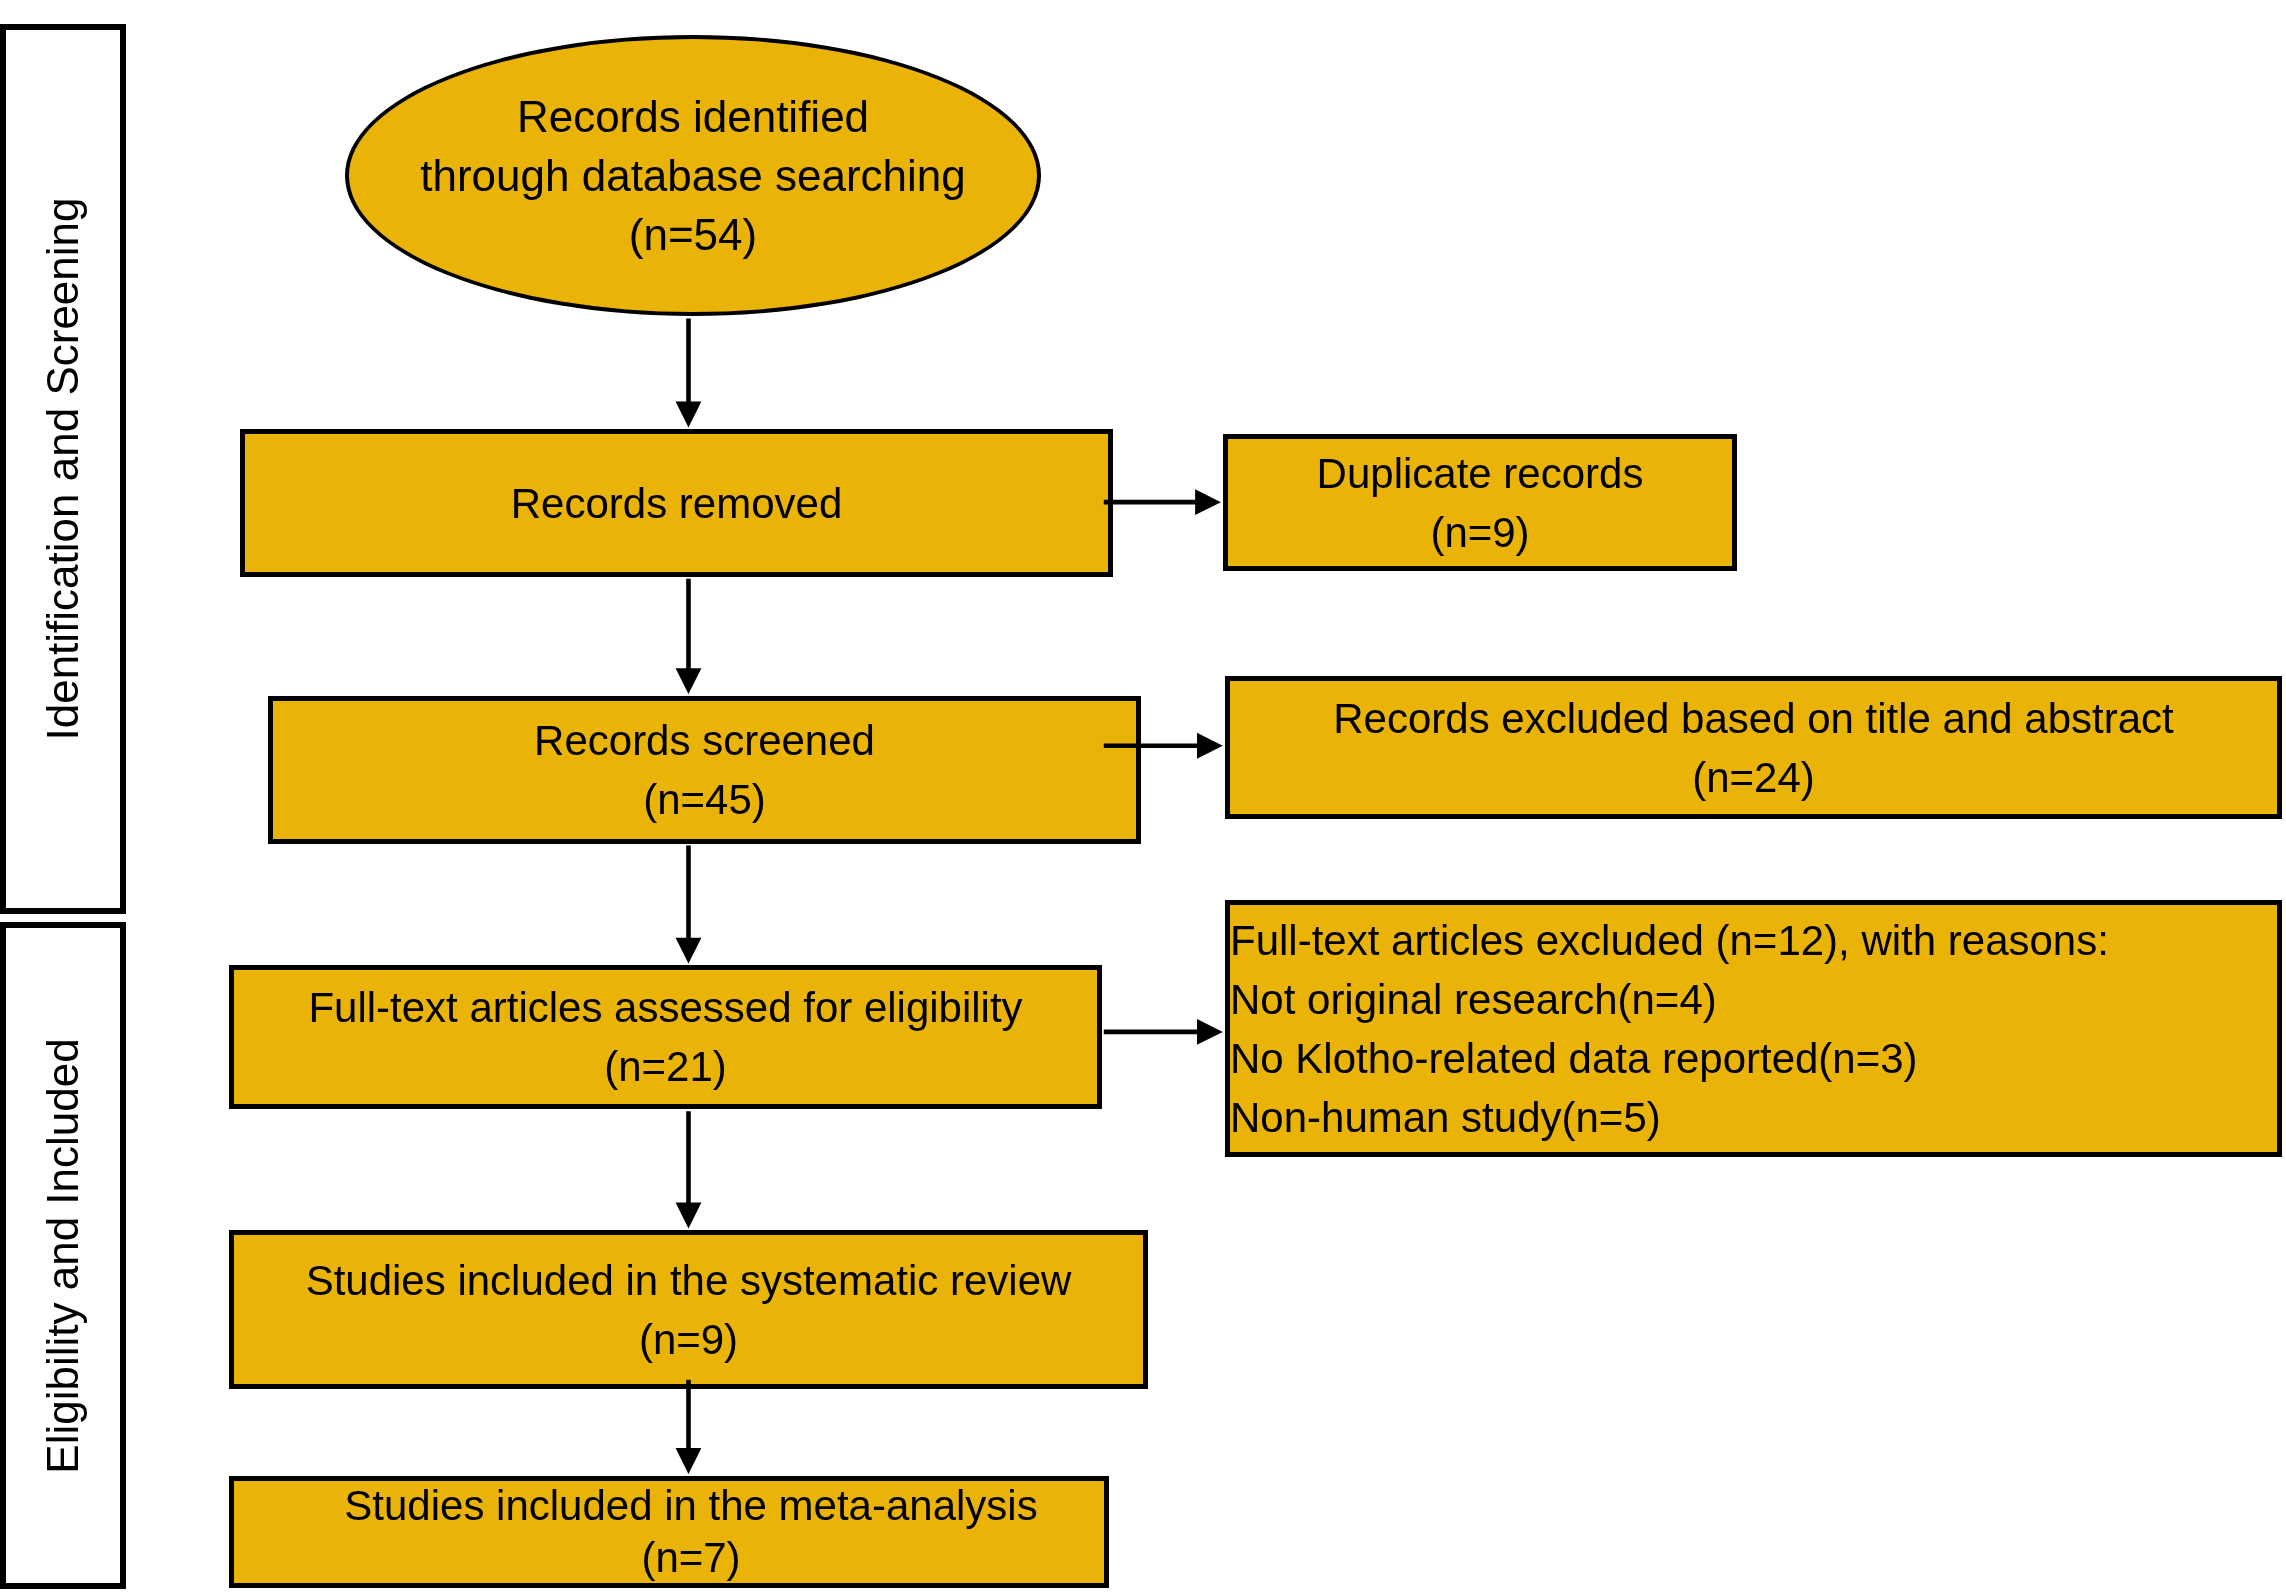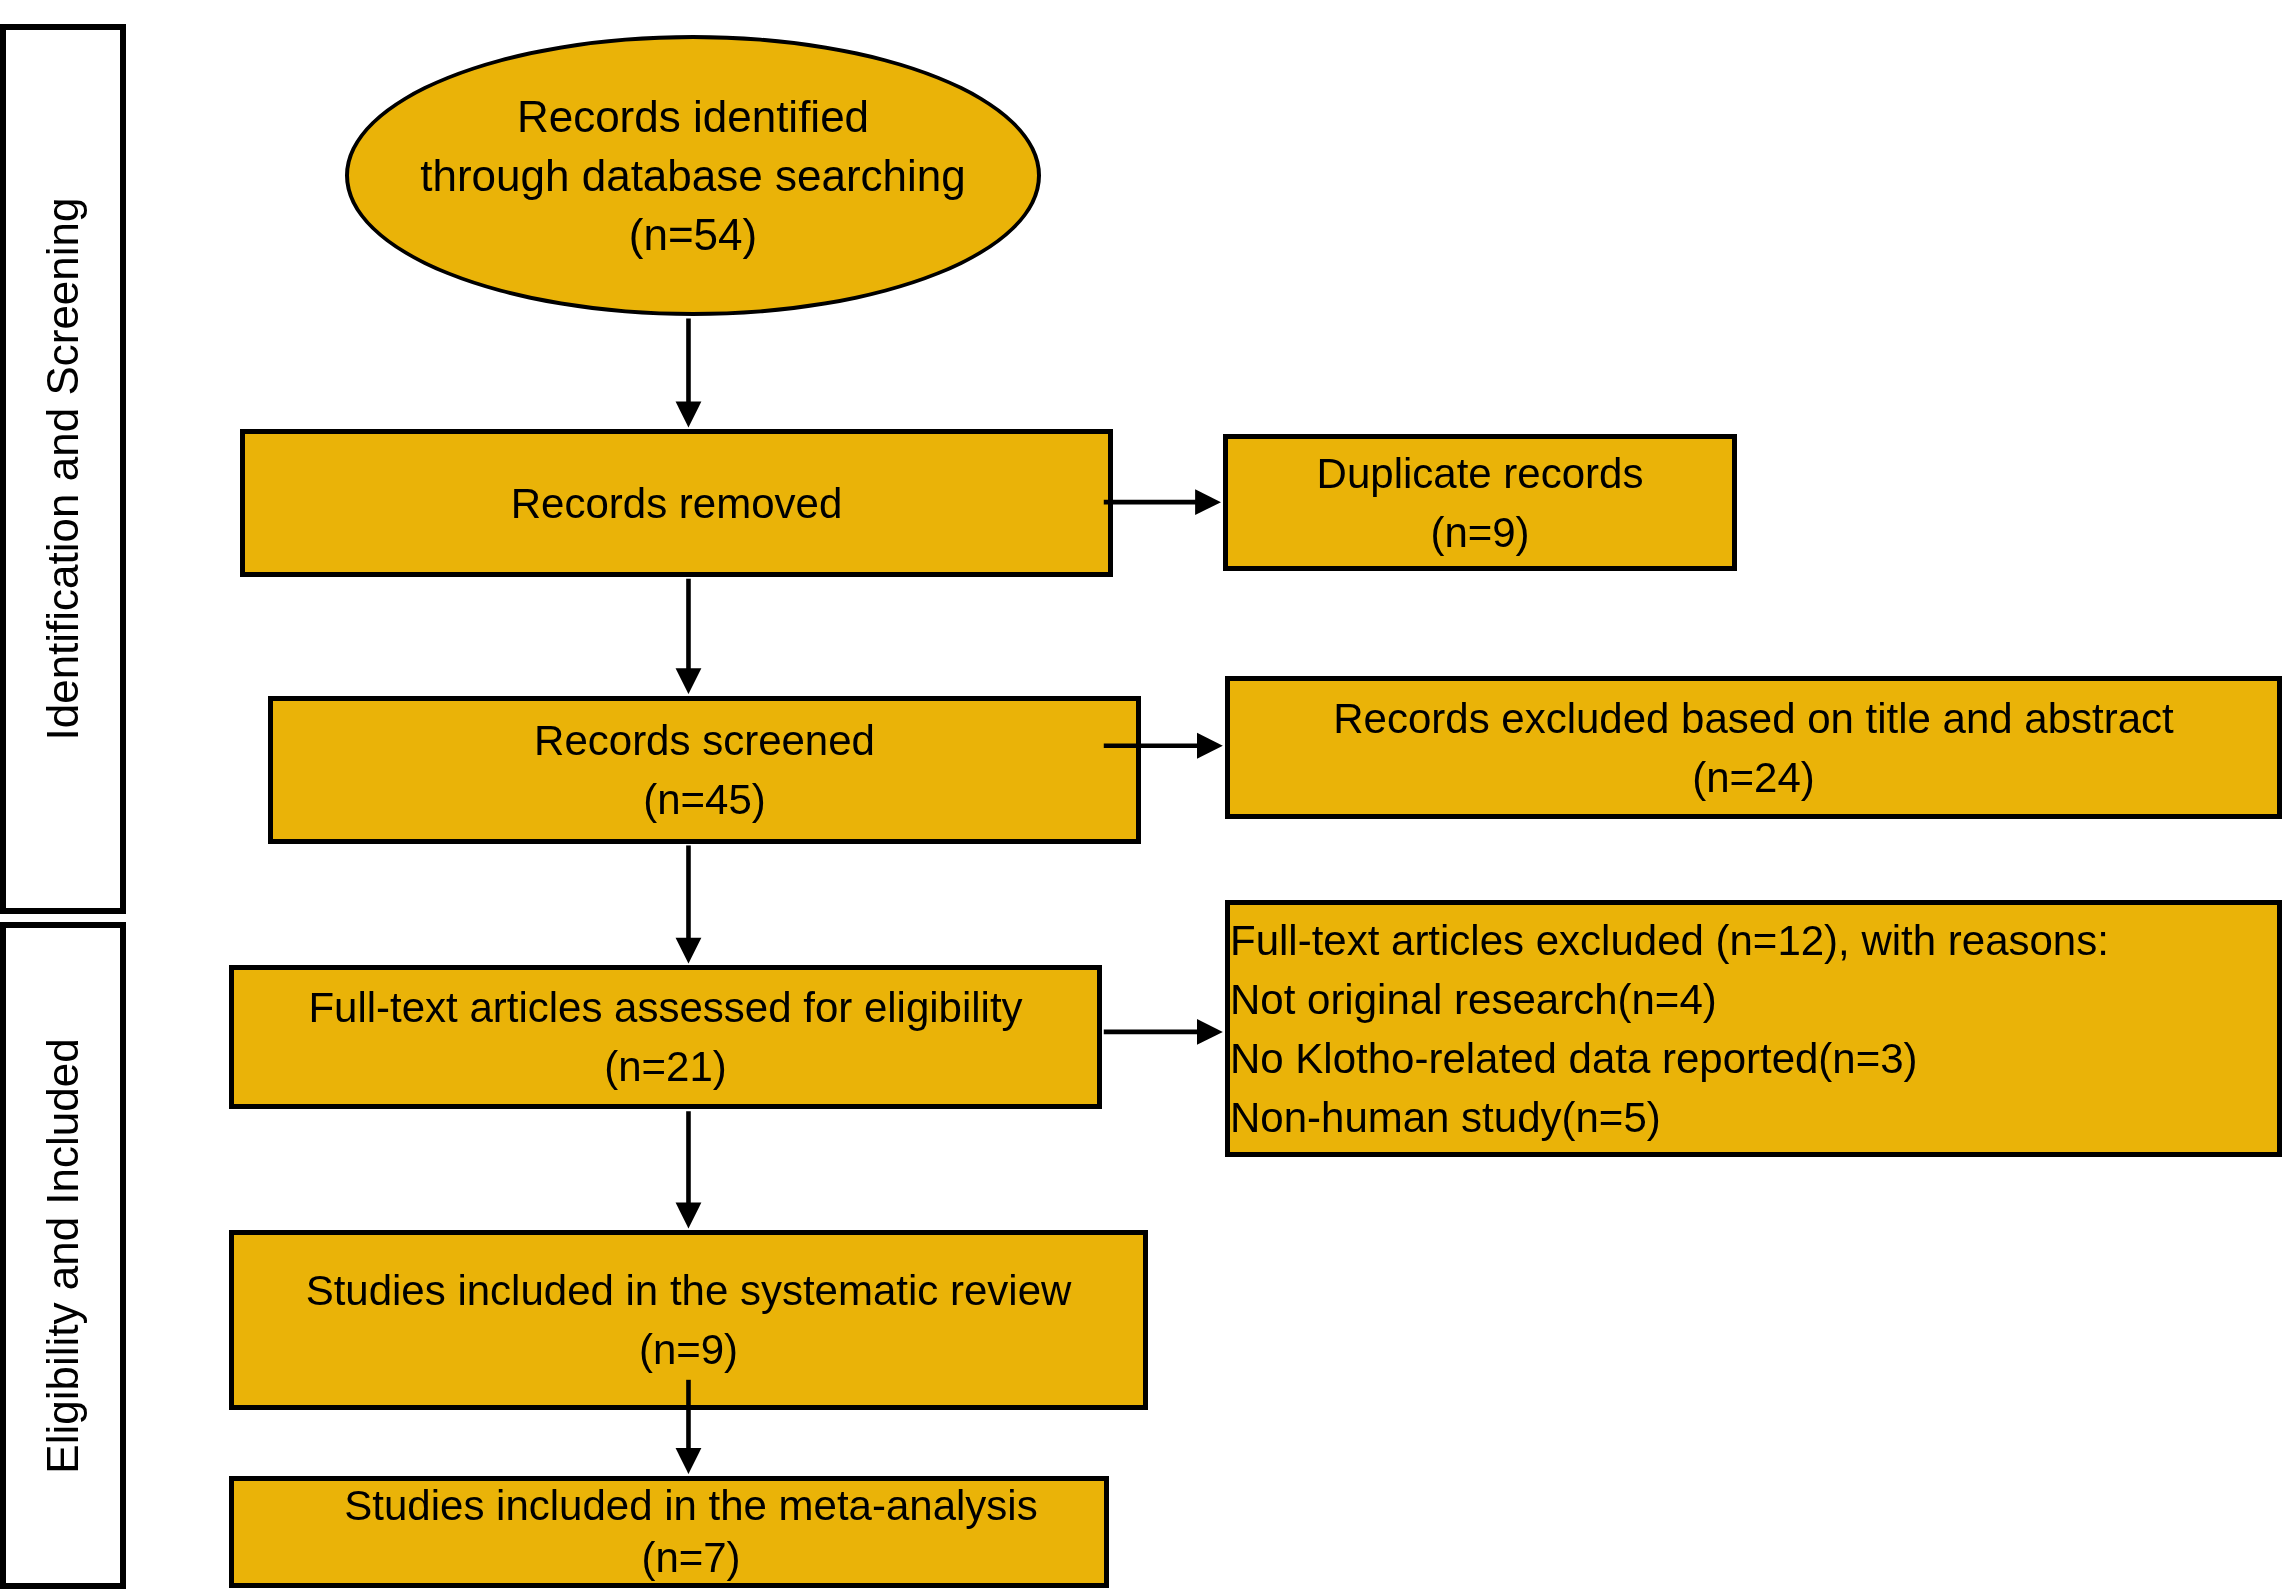--- a/index.html
+++ b/index.html
@@ -83,21 +83,21 @@
   <div class="node" style="left:229px;top:696px;width:873px;height:148px;margin-left:39px;">
     <span>Records screened</span>
     <span>(n=45)</span>
   </div>
 
   <div class="node" style="left:229px;top:965px;width:873px;height:144px;">
     <span>Full-text articles assessed for eligibility</span>
     <span>(n=21)</span>
   </div>
 
-  <div class="node" style="left:229px;top:1230px;width:919px;height:180px;">
+  <div class="node" style="left:229px;top:1230px;width:919px;height:159px;">
     <span>Studies included in the systematic review</span>
     <span>(n=9)</span>
   </div>
 
   <div class="node tight" style="left:229px;top:1476px;width:880px;height:112px;padding-left:44px;">
     <span>Studies included in the meta-analysis</span>
     <span>(n=7)</span>
   </div>
 
   <div class="node" style="left:1223px;top:434px;width:514px;height:137px;">

